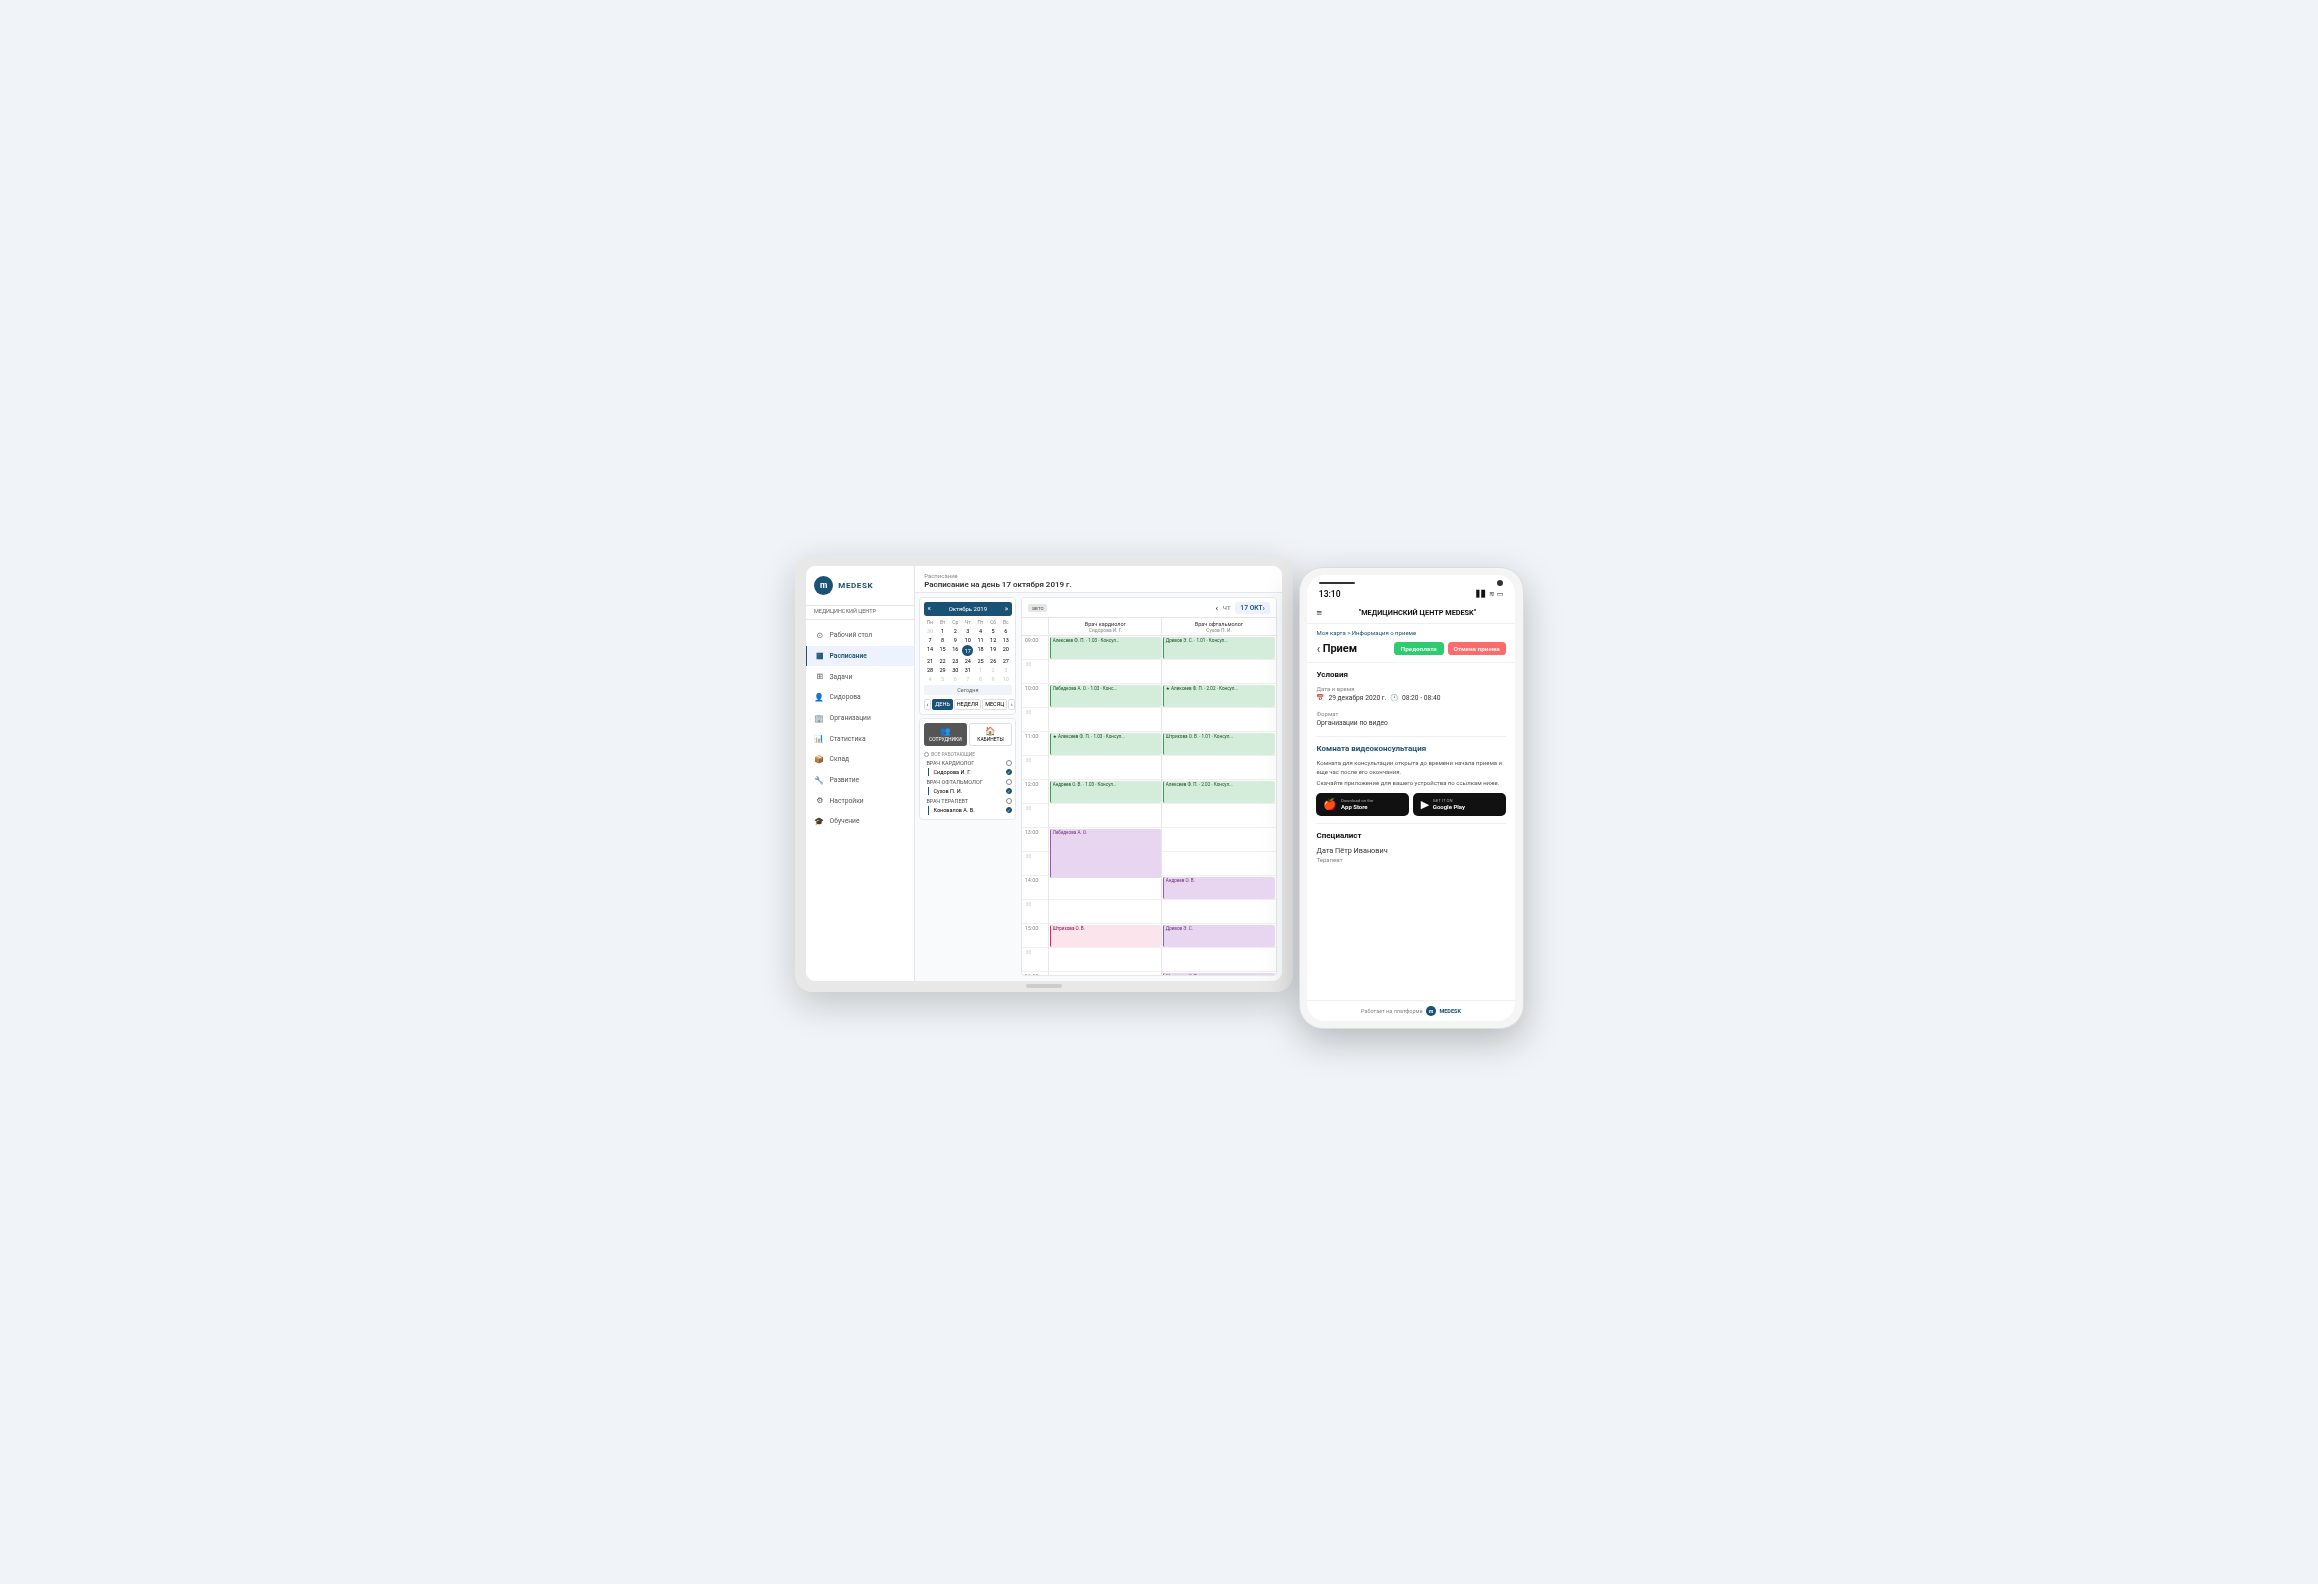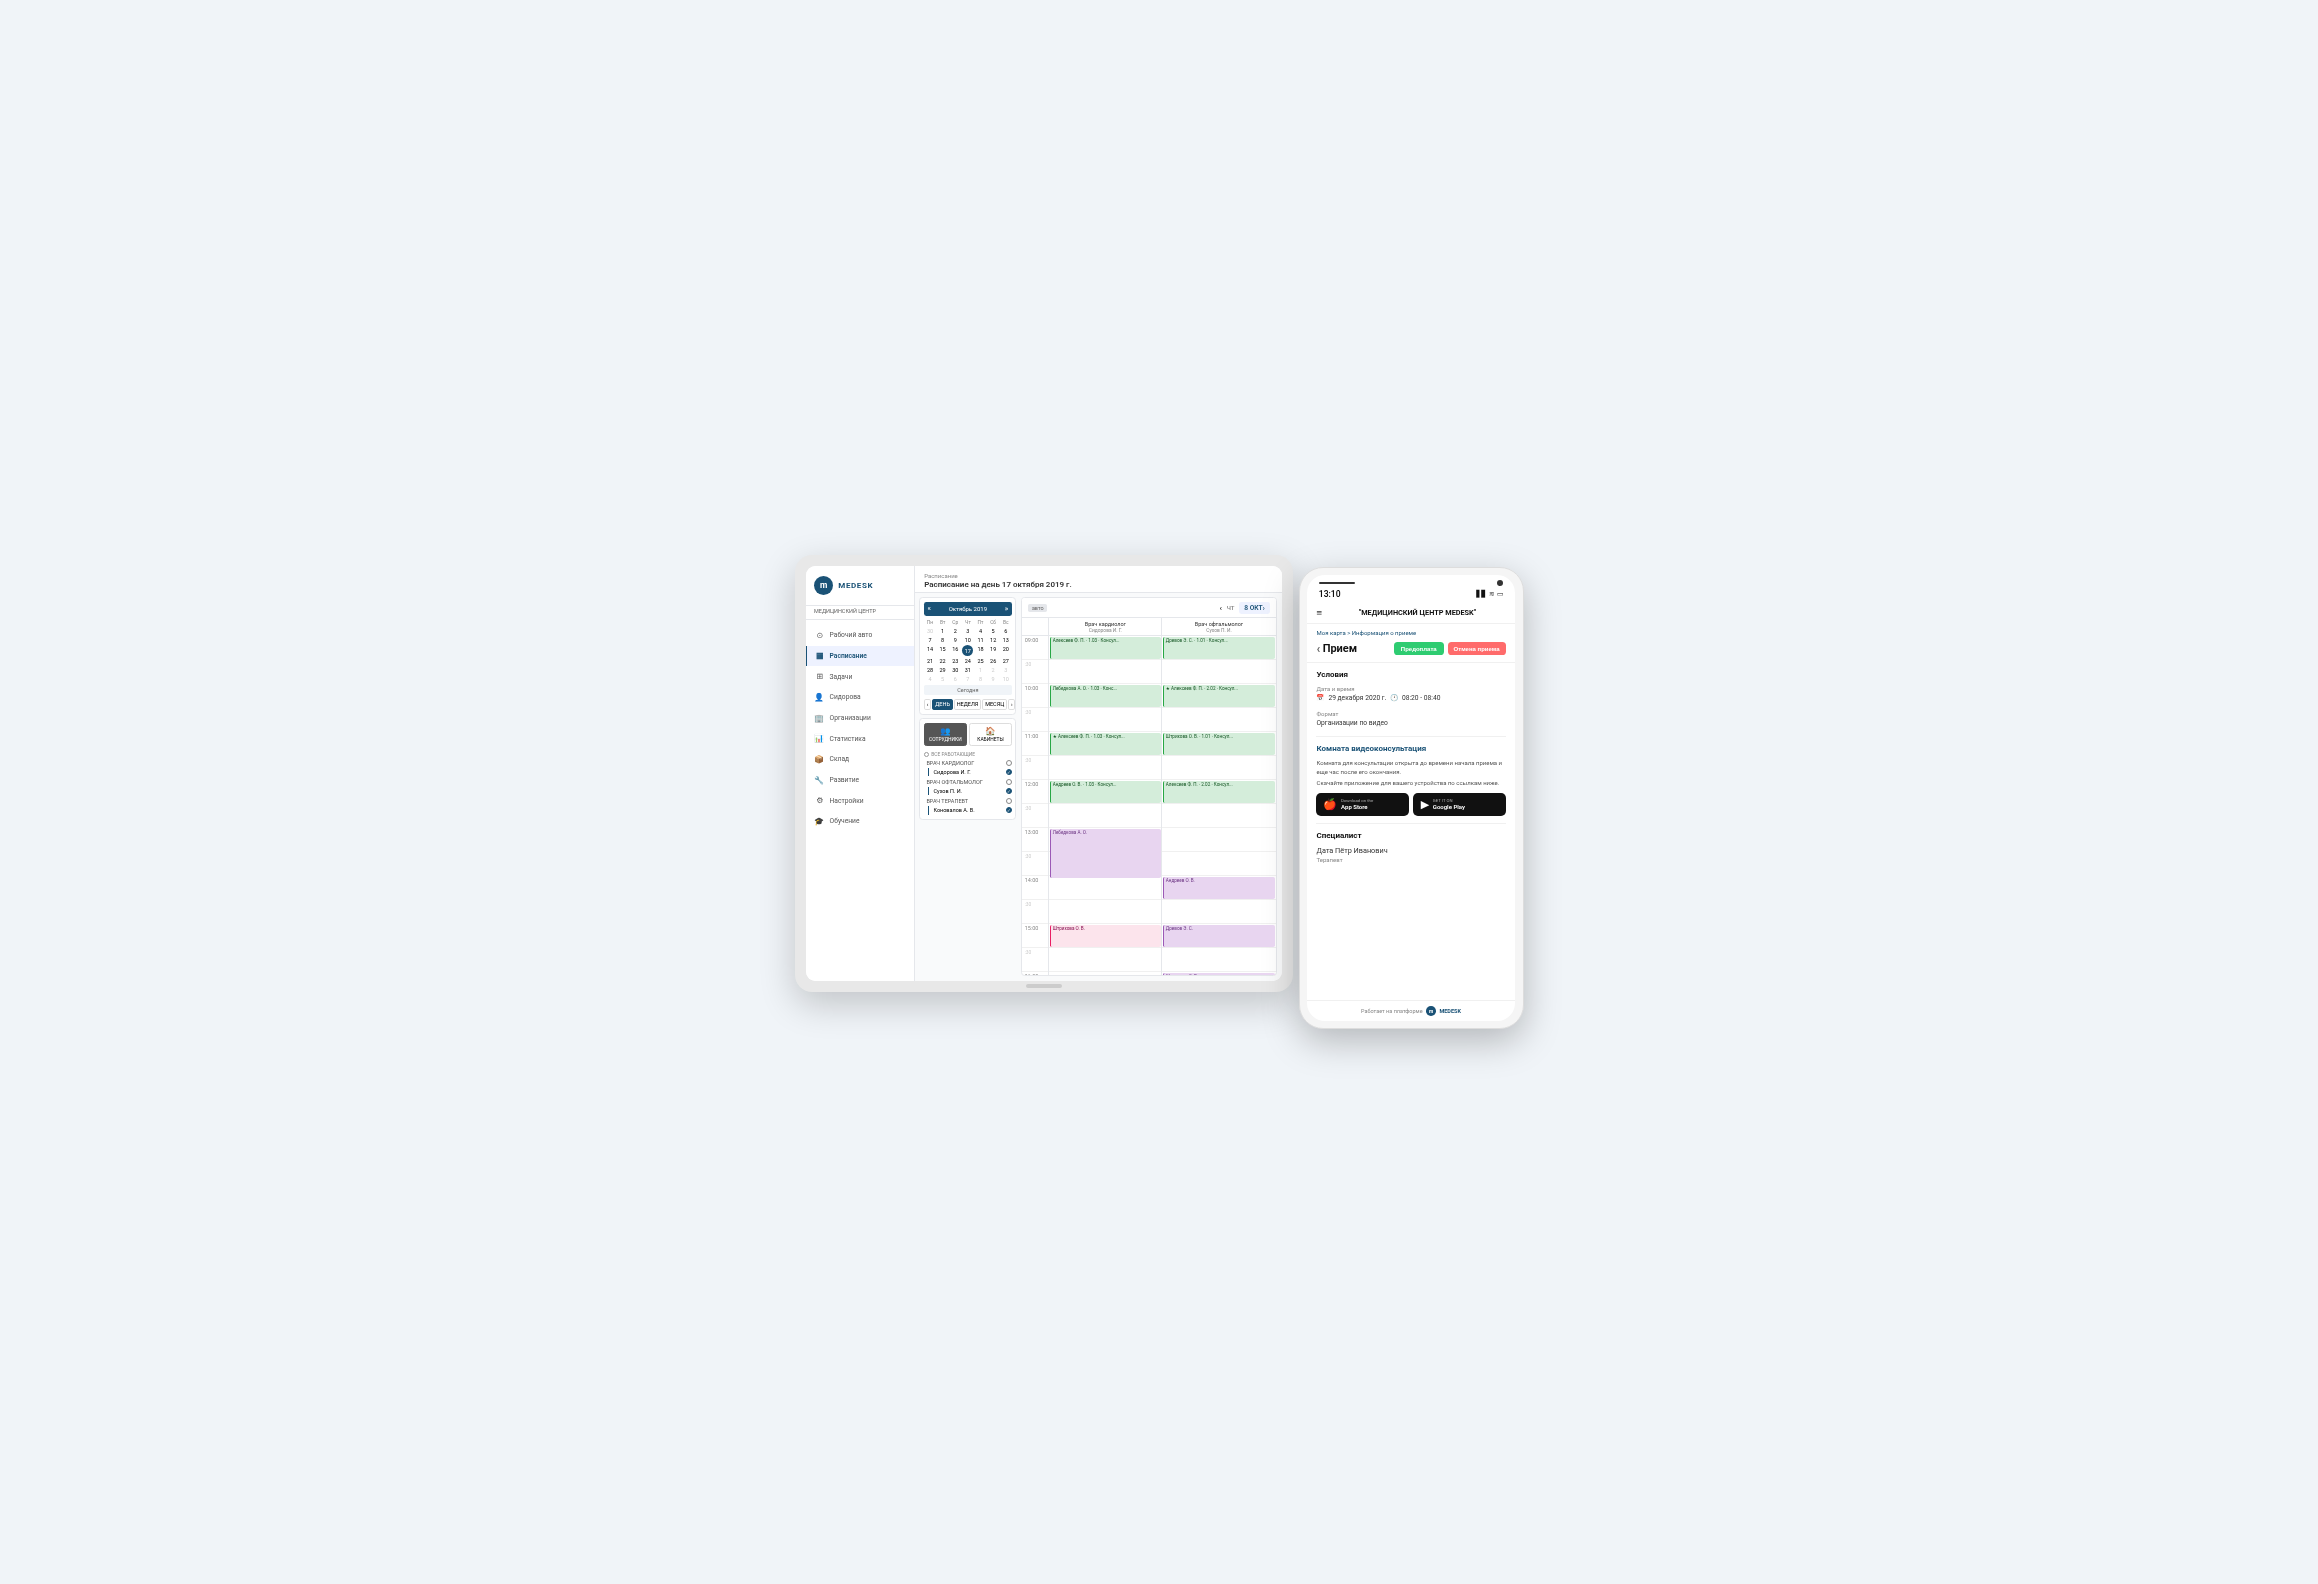--- a/index.html
+++ b/index.html
@@ -641,21 +641,21 @@
             <div class="logo-icon">
               <span>m</span>
             </div>
             <span class="logo-text">MEDESK</span>
           </div>
           <div class="clinic-name">МЕДИЦИНСКИЙ ЦЕНТР</div>
 
           <nav class="sidebar-nav">
             <div class="nav-item">
               <span class="nav-icon">⊙</span>
-              <span>Рабочий авто</span>
+              <span>Рабочий стол</span>
             </div>
             <div class="nav-item active">
               <span class="nav-icon">▦</span>
               <span>Расписание</span>
             </div>
             <div class="nav-item">
               <span class="nav-icon">⊞</span>
               <span>Задачи</span>
             </div>
             <div class="nav-item">
@@ -820,21 +820,21 @@
                 </div>
               </div>
             </div>
 
             <div class="schedule-grid">
               <div class="schedule-grid-header">
                 <span class="auto-badge">авто</span>
                 <div class="schedule-nav">
                   <span>‹</span>
                   <span style="font-size:6px;color:#888;">ЧТ</span>
-                  <span class="schedule-date-badge">8 ОКТ›</span>
+                  <span class="schedule-date-badge">17 ОКТ›</span>
                 </div>
               </div>
 
               <div class="schedule-columns-header">
                 <div class="col-header"></div>
                 <div class="col-header">
                   <div>Врач кардиолог</div>
                   <div class="col-subheader">Сидорова И. Г.</div>
                 </div>
                 <div class="col-header">

